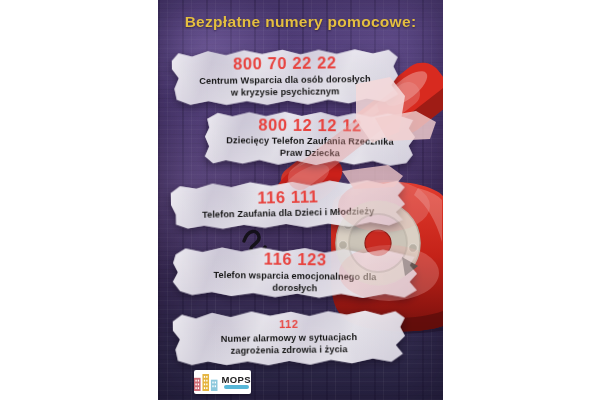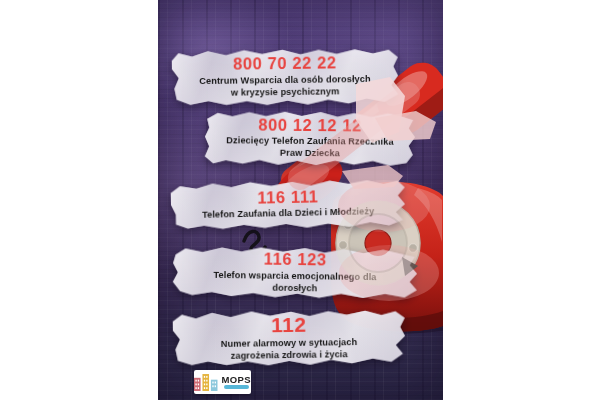--- a/index.html
+++ b/index.html
@@ -48,21 +48,21 @@
   .tear-d{clip-path:polygon(1% 18%,5% 6%,12% 12%,20% 3%,28% 10%,36% 2%,45% 9%,54% 2%,62% 10%,70% 3%,78% 10%,86% 3%,93% 10%,99% 16%,97% 32%,100% 48%,97% 64%,100% 80%,95% 94%,87% 88%,78% 96%,69% 89%,60% 97%,51% 90%,42% 97%,33% 90%,24% 96%,16% 89%,8% 95%,3% 88%,0 70%,2% 52%,0 34%);}
   .tear-e{clip-path:polygon(0 18%,4% 6%,10% 13%,17% 3%,25% 11%,34% 2%,42% 10%,51% 3%,59% 11%,67% 3%,75% 10%,83% 3%,90% 11%,96% 5%,100% 17%,98% 33%,100% 49%,96% 65%,99% 81%,94% 95%,86% 89%,77% 97%,68% 90%,59% 98%,50% 91%,41% 98%,32% 91%,23% 97%,15% 90%,8% 96%,2% 88%,1% 68%,3% 50%,0 34%);}
   .p1{left:14px;top:48px;width:226px;height:58px;transform:rotate(-.7deg);}
   .p2{left:47px;top:111px;width:210px;height:55px;transform:rotate(.5deg);}
   .p3{left:13px;top:180px;width:234px;height:49px;transform:rotate(-1.2deg);}
   .p4{left:15px;top:247px;width:244px;height:52px;transform:rotate(.8deg);}
   .p5{left:15px;top:310px;width:232px;height:56px;transform:rotate(-.8deg);}
   .hl-number{
     font-size:16.5px;font-weight:800;letter-spacing:.6px;color:#e8433f;line-height:1.05;
   }
-  .p5 .hl-number{font-size:21px;}
+  .p5 .hl-number{font-size:11px;}
   .hl-desc{
     margin-top:2px;font-size:9.2px;font-weight:700;color:#171717;line-height:1.3;
     white-space:pre-line;letter-spacing:.1px;
   }
   
   .footer{
     position:absolute;left:36px;right:6px;bottom:5px;height:26px;z-index:5;
     display:flex;align-items:center;gap:9px;
   }
   .mops-box{
@@ -184,20 +184,21 @@
         <circle r="29" fill="none" stroke="rgba(170,162,150,.8)" stroke-width="2"></circle>
         <circle r="13" fill="rgba(205,55,45,.8)"></circle>
         <path d="M24,14 L40,23 L27,33 Z" fill="rgba(60,57,52,.85)"></path>
       </g>
 
       <path d="M198,84 L232,77 L247,96 L241,132 L214,143 L198,120 Z" fill="rgba(244,216,218,.88)"></path>
       <path d="M217,118 L258,111 L278,122 L272,139 L230,141 Z" fill="rgba(242,206,206,.82)"></path>
       <path d="M184,171 L230,165 L245,176 L236,187 L196,189 Z" fill="rgba(240,200,200,.78)"></path>
     </svg>
 
+    <div class="poster-title">Bezpłatne numery pomocowe:</div>
 
     <div class="footer">
       <div class="mops-box">
         <svg width="25" height="19" viewBox="0 0 26 20" aria-hidden="true">
           <rect x="0" y="5" width="7" height="14" fill="#cf6a74"></rect>
           <rect x="9" y="1" width="7" height="18" fill="#e5b33c"></rect>
           <rect x="18" y="7" width="7" height="12" fill="#8cc8dc"></rect>
           <g fill="#ffffff">
             <rect x="1.5" y="7" width="1.4" height="2"></rect>
               <rect x="4" y="7" width="1.4" height="2"></rect>

